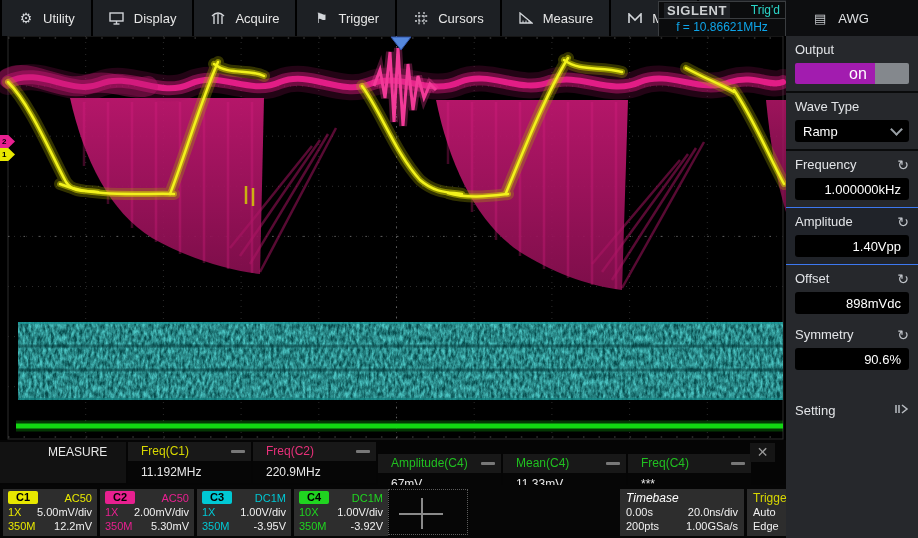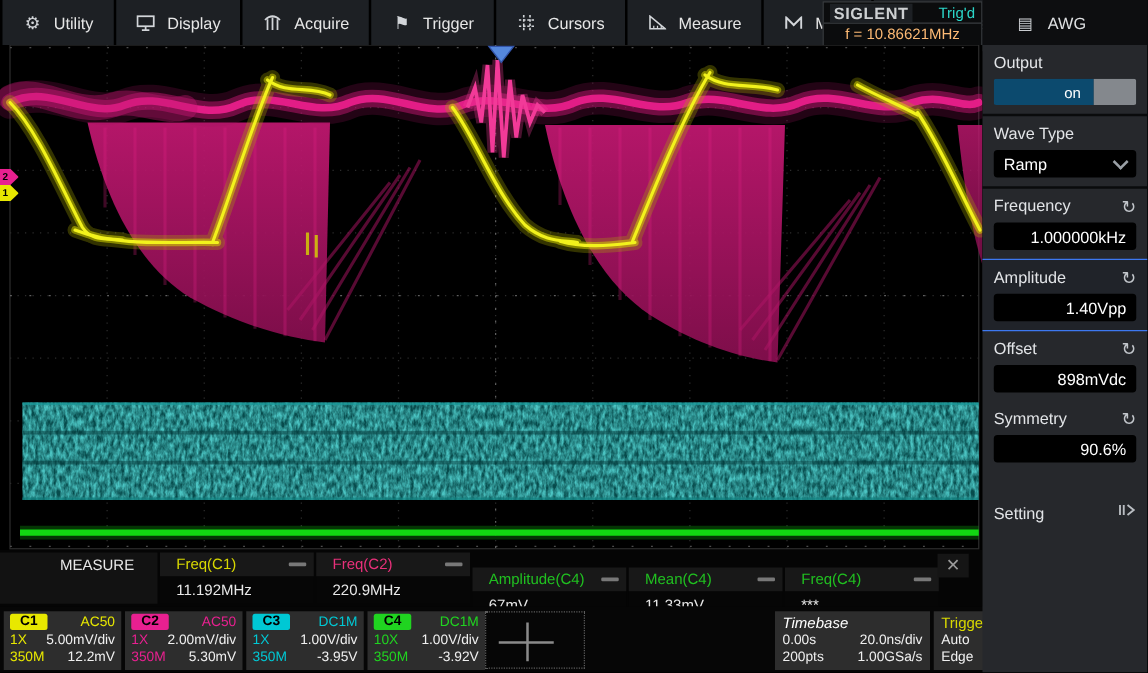--- a/index.html
+++ b/index.html
@@ -13,34 +13,34 @@
              padding:0 16px;font-size:13px;white-space:nowrap;}
   .menu-item .ic{color:#d2d5d9;font-size:14px;width:16px;text-align:center;line-height:1;}
   .menu-item .ic svg{display:block;margin:0 auto;}
 
   .status-box{position:absolute;left:658px;top:1px;width:128px;height:40px;background:#0b0c0d;
               border:1px solid #3a3d40;box-sizing:border-box;}
   .status-row1{display:flex;justify-content:space-between;align-items:center;height:16px;
                border-bottom:1px solid #3a3d40;padding:0 5px;}
   .brand{color:#cdd0d2;font-weight:bold;font-size:13px;letter-spacing:.5px;background:#1d2024;padding:0 3px;}
   .trig{color:#2bd6c9;font-size:12px;}
-  .freq-counter{color:#fdba74;font-size:12px;text-align:center;line-height:16px;}
+  .freq-counter{color:#0ea5e9;font-size:12px;text-align:center;line-height:16px;}
 
   
   .sidebar{position:absolute;left:786px;top:0;width:132px;height:538px;background:#26282c;box-sizing:border-box;}
   .sb-header{height:36px;background:#0d0e10;display:flex;align-items:center;gap:12px;
              padding-left:28px;color:#dfe1e3;font-size:13px;}
   .sb-header .ic{color:#c9ccd0;font-size:13px;}
   .sb-sec{padding:6px 9px 7px;}
   .sb-label{color:#e2e4e7;font-size:13px;line-height:15px;}
   .lblrow{display:flex;justify-content:space-between;align-items:center;}
   .refresh{color:#c2c6cb;font-size:14px;line-height:14px;}
   .toggle{margin-top:6px;height:21px;display:flex;border-radius:2px;overflow:hidden;}
-  .toggle .on-half{width:50%;background:#0c4a6e;color:#fff;display:flex;align-items:center;
-                   justify-content:center;font-size:12px;padding-left:46px;}
+  .toggle .on-half{width:50%;background:#a21caf;color:#fff;display:flex;align-items:center;
+                   justify-content:center;font-size:16px;padding-left:46px;}
   .toggle .off-half{width:50%;background:#84888d;}
   .divider{height:2px;background:#0a0b0c;}
   .sb-input{margin-top:6px;height:22px;background:#000;border-radius:3px;color:#fff;font-size:13px;
             display:flex;align-items:center;justify-content:flex-end;padding-right:8px;}
   .sb-select{margin-top:6px;height:22px;background:#000;border-radius:3px;color:#fff;font-size:13px;
              display:flex;align-items:center;justify-content:space-between;padding:0 8px;}
   .chev{width:7px;height:7px;border-right:2px solid #9aa0a6;border-bottom:2px solid #9aa0a6;
         transform:rotate(45deg);margin-top:-4px;}
   .sec-selected{border-top:1px solid #3d78f0;border-bottom:1px solid #3d78f0;background:#202329;}
   .setting-row{display:flex;justify-content:space-between;align-items:center;padding:12px 9px;margin-top:12px;}

